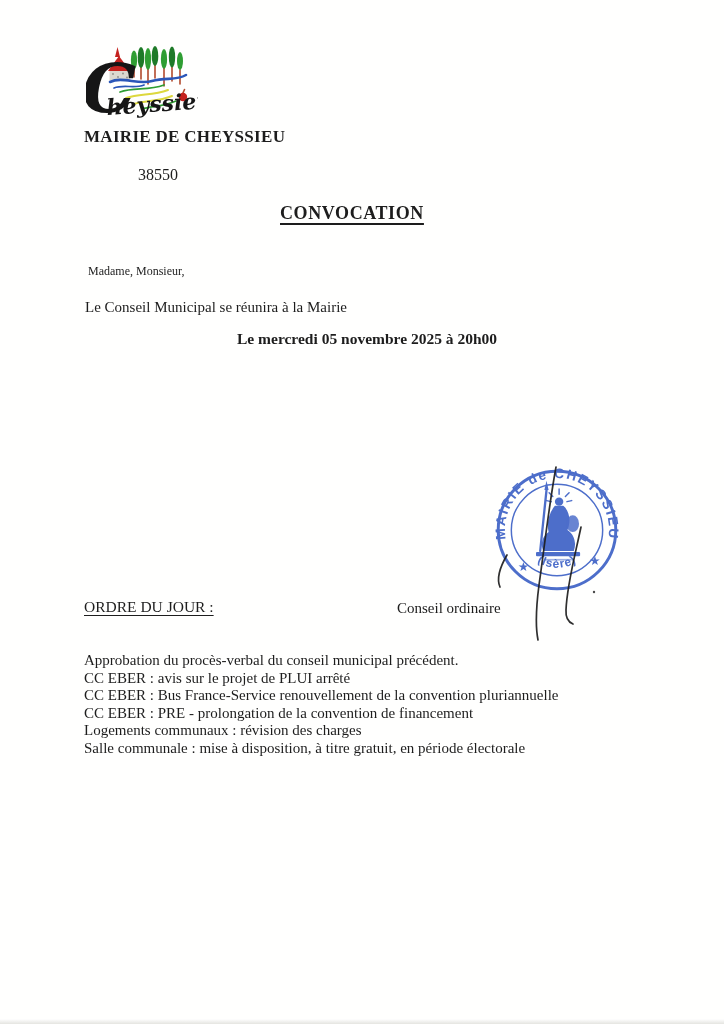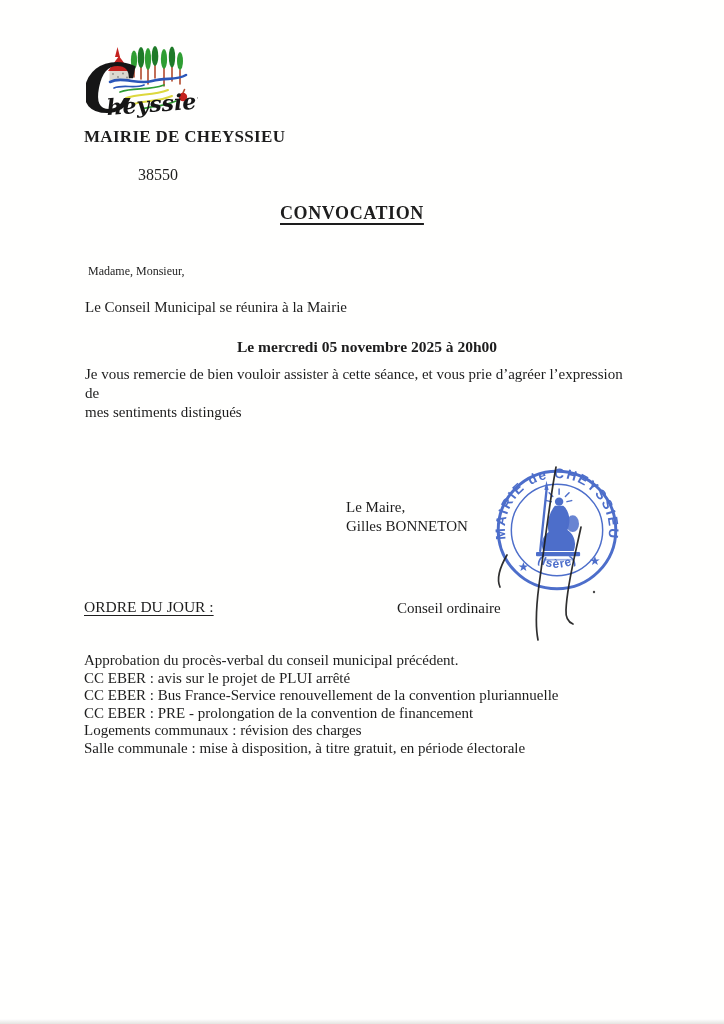--- a/index.html
+++ b/index.html
@@ -13,21 +13,21 @@
   .org-name{left:84px;top:127px;font-size:17px;font-weight:bold;letter-spacing:.3px;}
   .postal{left:138px;top:166px;font-size:16px;font-weight:normal;}
   
   .title{
     left:280px;top:203px;font-size:18px;font-weight:bold;letter-spacing:.6px;
     text-decoration:underline;text-decoration-thickness:1.5px;text-underline-offset:4px;
   }
   
   .salutation{left:88px;top:264px;font-size:12px;}
   .intro{left:85px;top:299px;font-size:15px;}
-  .meeting{left:237px;top:330px;font-size:15.5px;font-weight:bold;margin-top:8px;}
+  .meeting{left:237px;top:330px;font-size:15.5px;font-weight:bold;}
   .body-par{left:85px;top:365px;width:550px;font-size:15px;line-height:19px;}
   .dateline{left:343px;top:431px;font-size:15px;}
   .signatory{left:346px;top:498px;font-size:15px;line-height:18.5px;}
   
   .stamp{left:494px;top:467px;width:126px;height:126px;opacity:.92;}
   .stamp-stroke{fill:none;stroke:var(--stamp-blue,#3e62c6);}
   .stamp-fill{fill:var(--stamp-blue,#3e62c6);}
   .stamp-arc-text{
     font-family:"Liberation Sans",sans-serif;font-weight:bold;font-size:13px;
     letter-spacing:1.6px;fill:var(--stamp-blue,#3e62c6);
@@ -110,27 +110,22 @@
 
   <div class="abs org-name">MAIRIE DE CHEYSSIEU</div>
   <div class="abs postal">38550</div>
 
   <h1 class="abs title">CONVOCATION</h1>
 
   <p class="abs salutation">Madame, Monsieur,</p>
   <p class="abs intro">Le Conseil Municipal se réunira à la Mairie</p>
   <p class="abs meeting">Le mercredi 05 novembre 2025 à 20h00</p>
 
-  <p class="abs body-par"><span>Je vous remercie de bien vouloir assister à cette séance, et vous prie d’agréer l’expression de</span><br><span>mes sentiments distingués</span></p>
 
 
-  <div class="abs signatory">
-    <div>Le Maire,</div>
-    <div>Gilles BONNETON</div>
-  </div>
 
   <svg class="abs stamp" viewBox="0 0 120 120" aria-hidden="true">
     <defs>
       <path id="arc-top" d="M 19.5 88.4 A 49.5 49.5 0 1 1 100.5 88.4"></path>
       <path id="arc-bottom" d="M 30.5 80.6 A 36 36 0 0 0 89.5 80.6"></path>
     </defs>
     <circle class="stamp-stroke" cx="60" cy="60" r="56" stroke-width="2.8"></circle>
     <circle class="stamp-stroke" cx="60" cy="60" r="43.5" stroke-width="1.4"></circle>
     <text class="stamp-arc-text">
       <textPath href="#arc-top" startOffset="50%" text-anchor="middle">MAIRIE de CHEYSSIEU</textPath>

